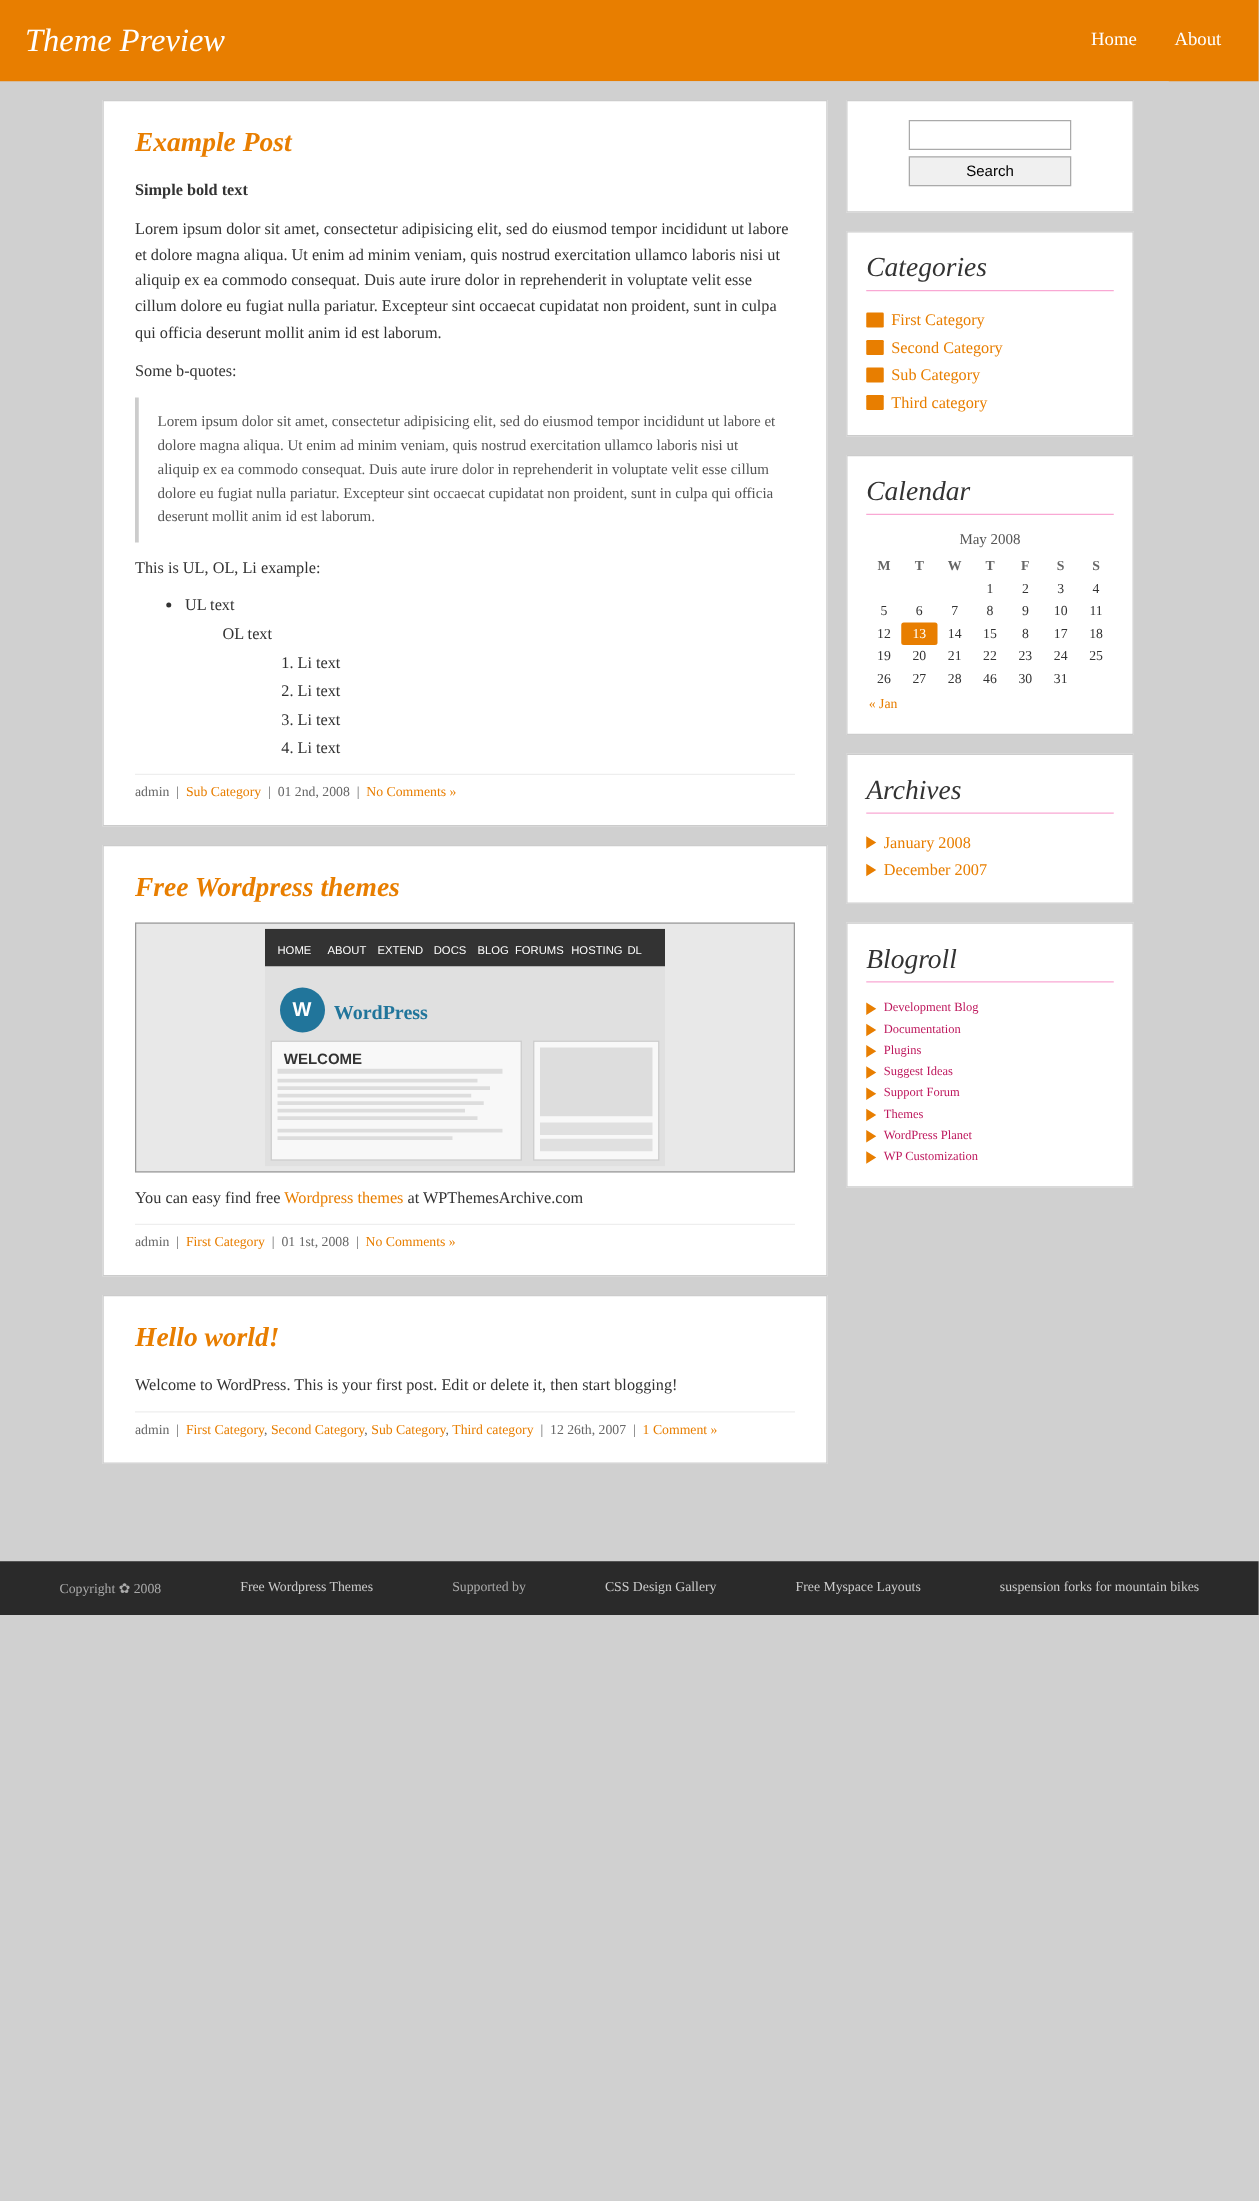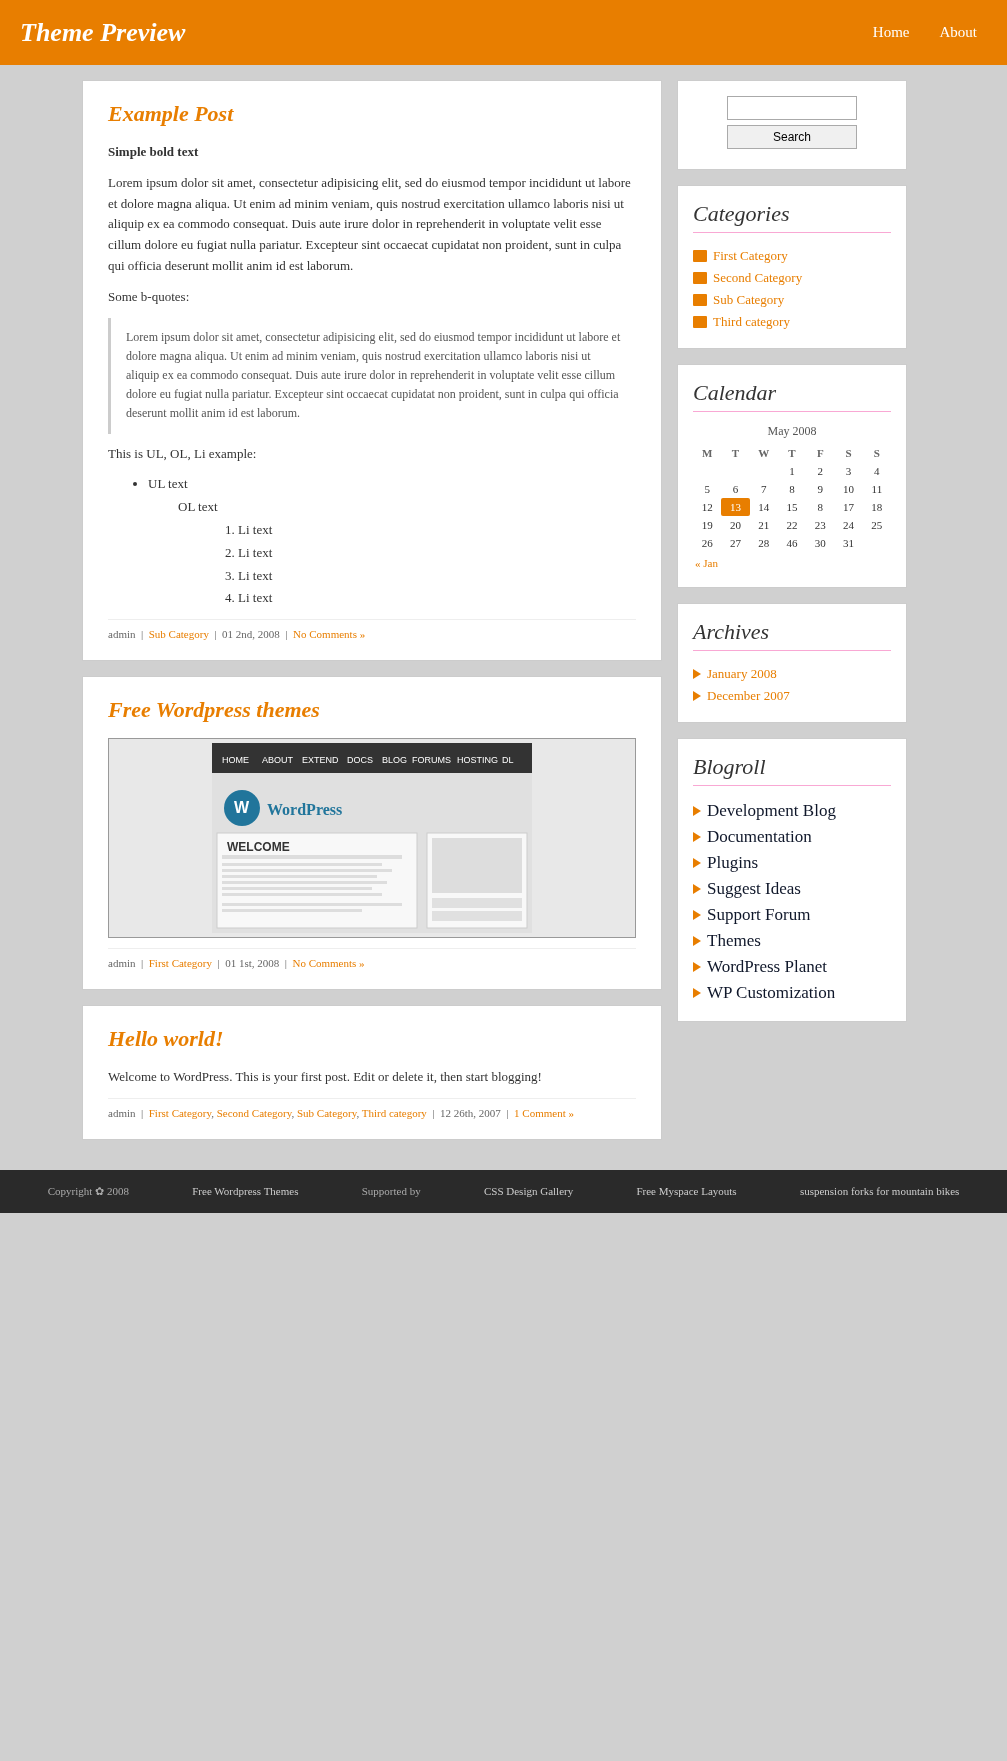--- a/index.html
+++ b/index.html
@@ -10,21 +10,21 @@
       background: #e87e00;
       padding: 0 20px;
       height: 65px;
       display: flex;
       align-items: center;
       justify-content: space-between;
     }
     #site-title {
       color: #fff;
       font-size: 26px;
-      font-weight: bold;
+      font-weight: normal;
       font-style: italic;
     }
     #nav { display: flex; gap: 10px; }
     .nav-item {
       color: #fff;
       font-size: 15px;
       cursor: pointer;
       padding: 5px 10px;
       text-decoration: none;
     }
@@ -198,34 +198,35 @@
     .archive-list a { color: #e87e00; text-decoration: none; font-size: 13px; }
 
     
     .blogroll-list { list-style: none; }
     .blogroll-list li {
       padding: 3px 0;
       display: flex;
       align-items: center;
       gap: 6px;
     }
-    .blogroll-list a { color: #0f172a; text-decoration: none; font-size: 17px; }
+    .blogroll-list a { color: #be185d; text-decoration: none; font-size: 10px; }
 
     
     #footer {
       background: #2a2a2a;
       color: #aaa;
       font-size: 11px;
       padding: 15px 20px;
       text-align: center;
       display: flex;
       justify-content: space-around;
       align-items: center;
       flex-wrap: wrap;
       gap: 8px;
+      margin-top: 48px;
     }
     #footer a { color: #ccc; text-decoration: none; }
 
     .search-widget { background: #fff; border: 1px solid #ccc; margin-bottom: 15px; padding: 15px; display: flex; justify-content: center; }
   </style>
 </head>
 <body>
 
 <div id="header">
   <span id="site-title">Theme Preview</span>
@@ -303,20 +304,25 @@
             <rect x="10" y="138" width="165" height="3" fill="#ddd"></rect>
             <rect x="10" y="144" width="150" height="3" fill="#ddd"></rect>
             <rect x="10" y="150" width="160" height="3" fill="#ddd"></rect>
             <rect x="10" y="160" width="180" height="3" fill="#ddd"></rect>
             <rect x="10" y="166" width="140" height="3" fill="#ddd"></rect>
             <rect x="220" y="95" width="90" height="55" fill="#ddd"></rect>
             <rect x="220" y="155" width="90" height="10" fill="#e0e0e0"></rect>
             <rect x="220" y="168" width="90" height="10" fill="#e0e0e0"></rect>
           </svg>
         </div>
+        <p>
+          <span>You can easy find free </span>
+          <a style="color:#e87e00;">Wordpress themes</a>
+          <span> at WPThemesArchive.com</span>
+        </p>
       </div>
       <div class="post-meta">
         <span>admin</span>
         &nbsp;|&nbsp;
         <a>First Category</a>
         &nbsp;|&nbsp;
         <span>01 1st, 2008</span>
         &nbsp;|&nbsp;
         <a>No Comments »</a>
       </div>

